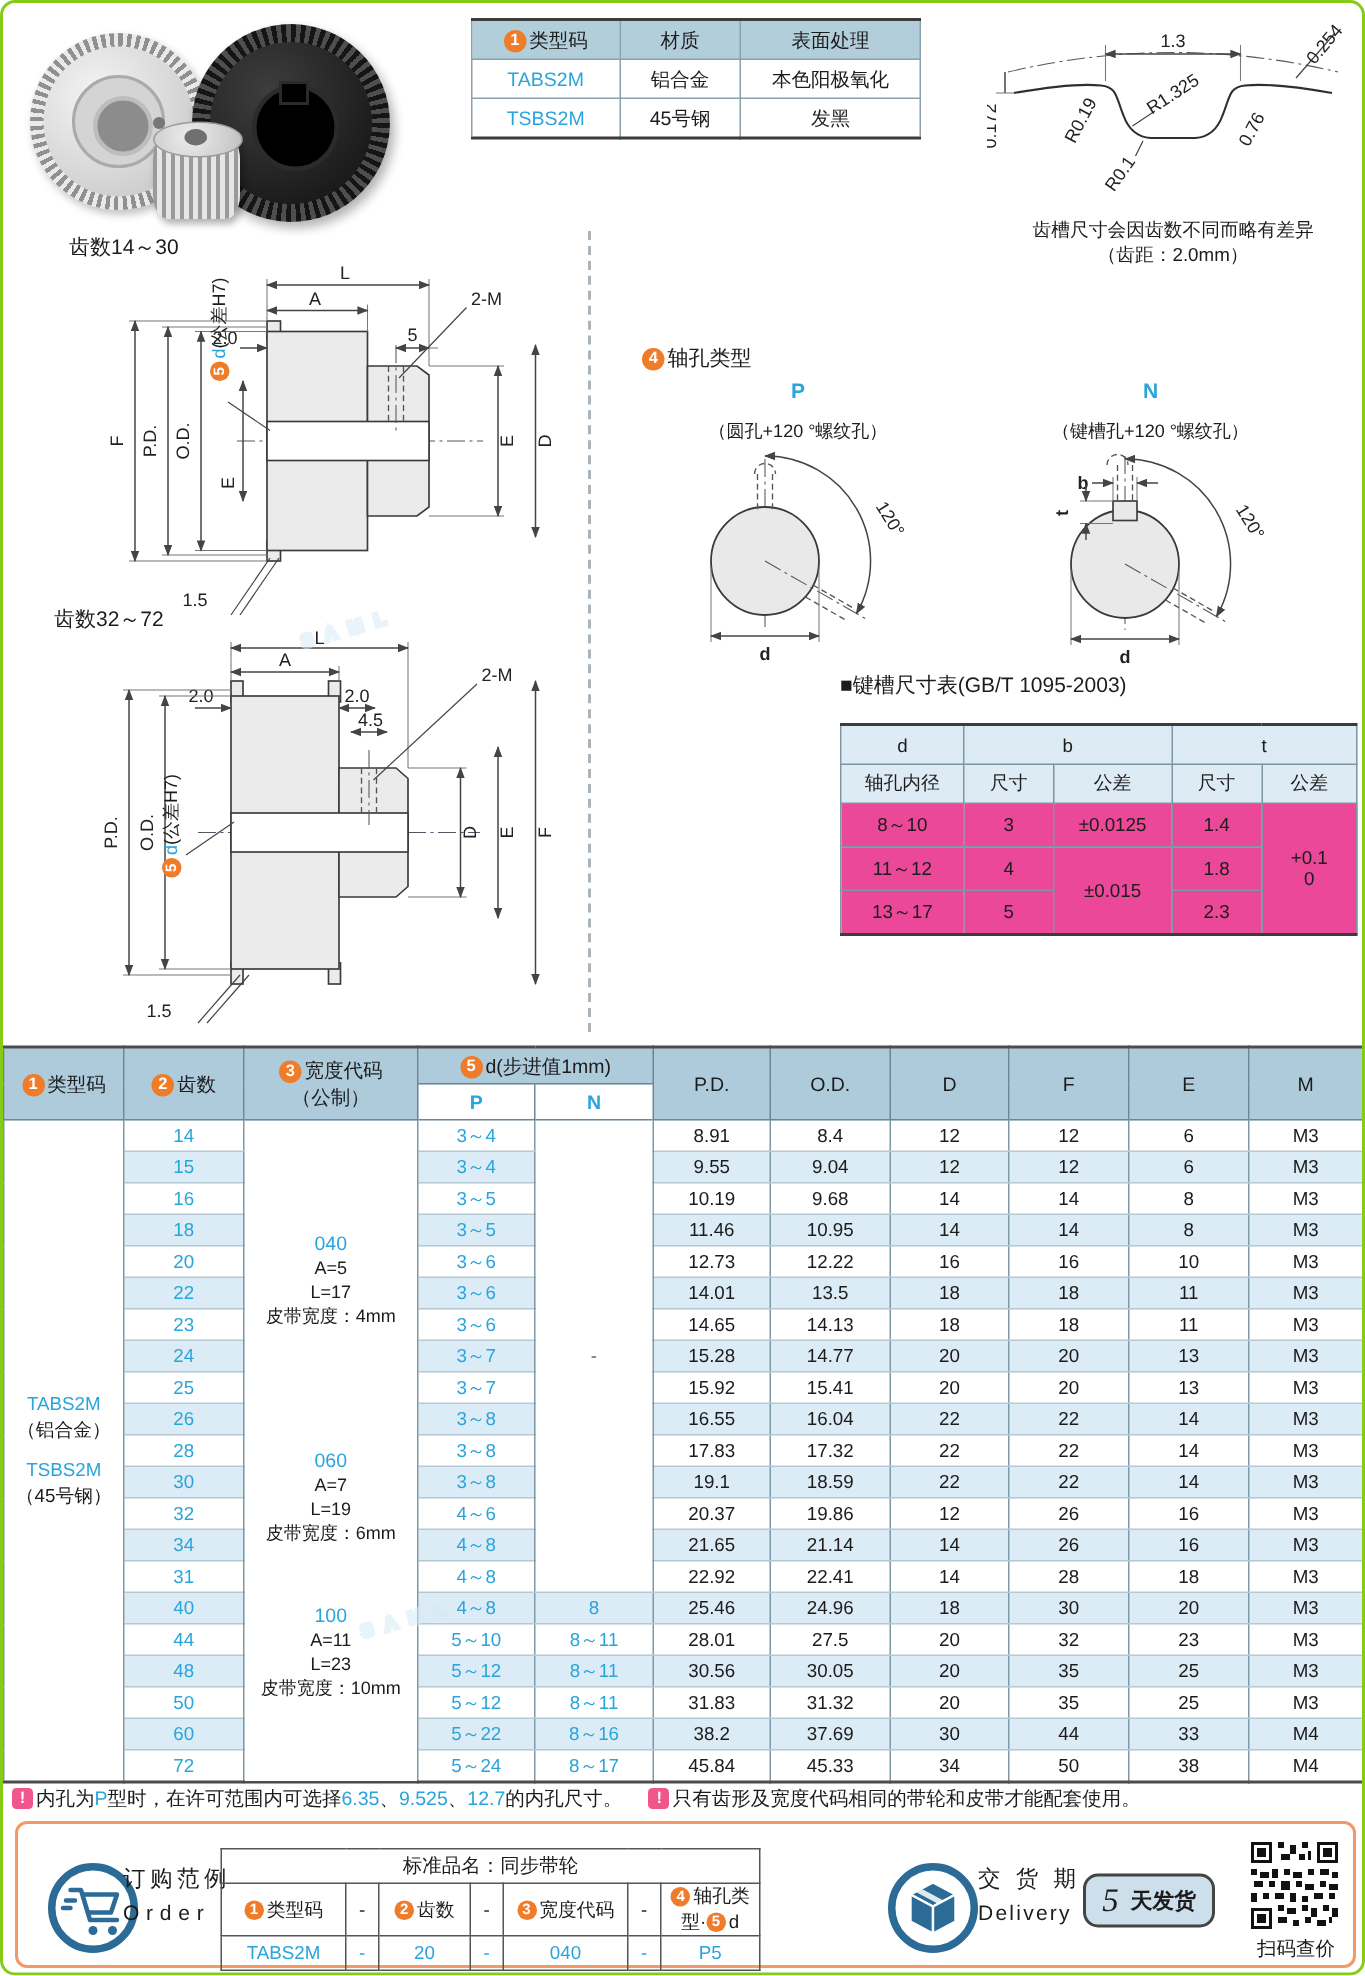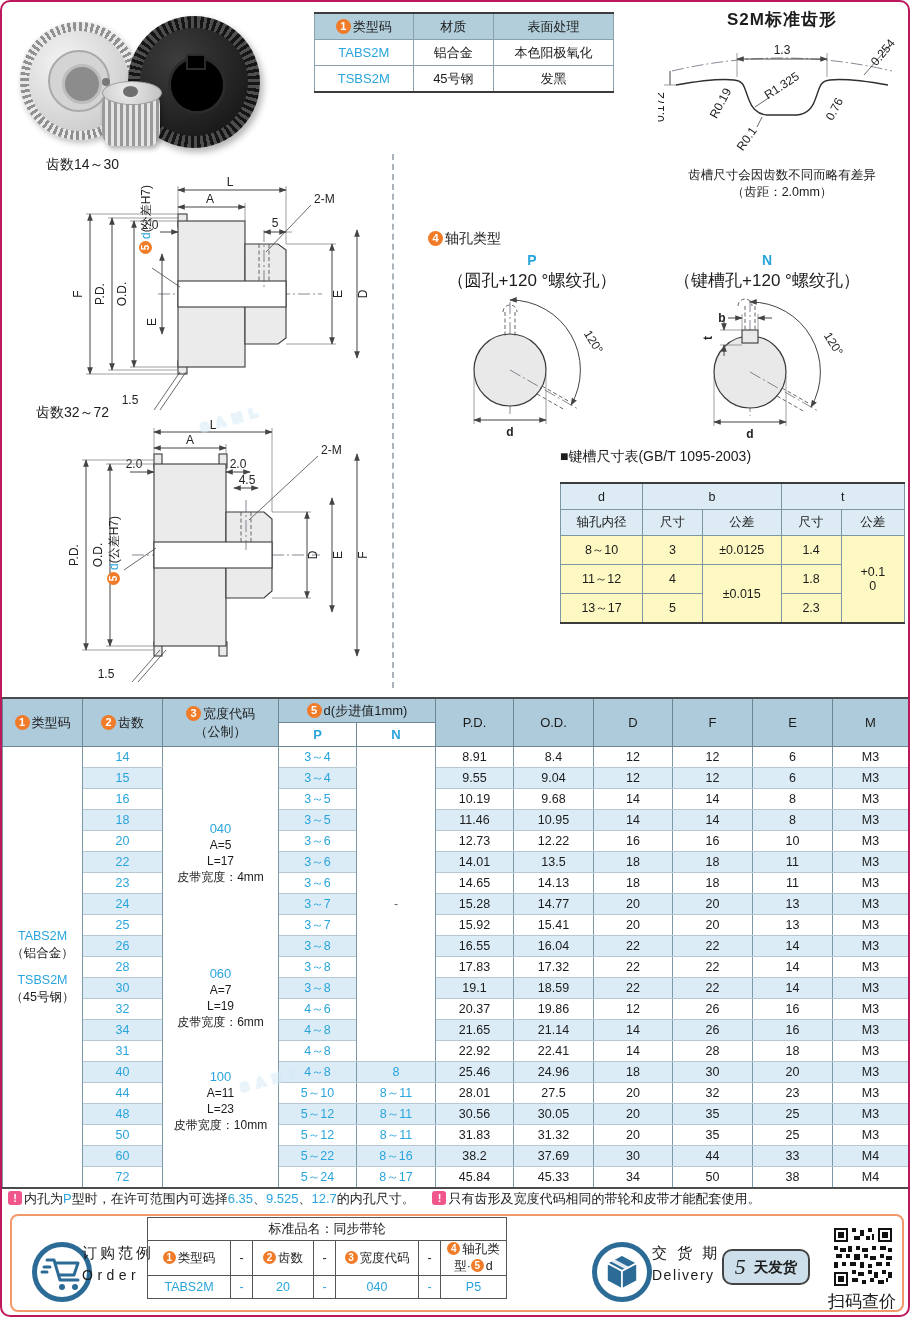--- a/index.html
+++ b/index.html
@@ -1,16 +1,16 @@
 <!DOCTYPE html>
 <html><head>
 <meta charset="utf-8">
 <style>
   html,body{margin:0;padding:0;background:#fff;font-family:"Liberation Sans","DejaVu Sans",sans-serif;color:#1c1c1c;}
-  .page{position:relative;width:906px;height:1313px;margin:0 auto;background:#fff;border:2px solid #be185d;border-radius:10px;overflow:hidden;}
+  .page{position:relative;width:906px;height:1313px;margin:0 auto;background:#fff;border:2px solid #84cc16;border-radius:10px;overflow:hidden;}
   .blue{color:#2aa5dc;}
   .bdg{display:inline-block;width:15px;height:15px;border-radius:50%;background:#f07b28;color:#fff;font-size:11px;line-height:15px;text-align:center;font-weight:bold;vertical-align:1px;margin:0 2px 0 0;}
   .b13{width:13px;height:13px;font-size:10px;line-height:13px;}
   .bang{display:inline-block;width:14px;height:14px;border-radius:3px;background:#f0558b;color:#fff;font-size:11px;line-height:14px;text-align:center;font-weight:bold;vertical-align:1px;margin-right:2px;}
   
   .photo{position:absolute;left:14px;top:4px;width:280px;height:142px;}
   .pul{position:absolute;border-radius:50%;}
   .pul-sil{left:4px;top:16px;width:118px;height:118px;background:repeating-conic-gradient(#909090 0deg 3deg,#e9e9e9 3deg 6deg);box-shadow:2px 3px 6px rgba(0,0,0,.25);}
   .pul-sil .face{position:absolute;inset:9px;border-radius:50%;background:radial-gradient(circle at 35% 32%,#f4f4f4,#c2c2c2);}
   .pul-sil .hub{position:absolute;inset:28px;border-radius:50%;background:#d4d4d4;border:2px solid #aaa;}
@@ -41,55 +41,55 @@
   .cl{stroke:#556;stroke-width:0.7;stroke-dasharray:12 3 2 3;fill:none;}
   .hid{stroke:#555;stroke-width:0.9;stroke-dasharray:4 2.5;fill:none;}
   .bodyp{fill:#ebebeb;stroke:#3a3a3a;stroke-width:1.1;}
   .borep{fill:#fff;stroke:#3a3a3a;stroke-width:1.1;}
   .ld{stroke:#444;stroke-width:0.8;fill:none;}
   .prof{stroke:#2f2f2f;stroke-width:1.4;fill:none;}
   
   .shaft-title{position:absolute;left:426px;top:228px;font-size:14px;}
   .shole{position:absolute;text-align:center;}
   .scode{font-size:14px;font-weight:bold;}
-  .sdesc{font-size:17px;margin-top:1px;}
+  .sdesc{font-size:12px;margin-top:11px;}
   
   .keyway{position:absolute;left:558px;top:446px;width:348px;}
   .ktitle{font-size:14px;font-weight:normal;margin-bottom:16px;}
   .ktable{border-collapse:collapse;width:345px;font-size:12.5px;border-top:2px solid #3c3c3c;border-bottom:2px solid #3c3c3c;}
   .ktable th,.ktable td{border:1px solid #7d96a4;text-align:center;font-weight:normal;height:23px;background:#dcebf4;}
-  .ktable td{height:26px;background:#fef9c3;}
+  .ktable td{height:26px;background:#ec4899;}
   
   .mtable{position:absolute;left:0;top:695px;width:906px;border-collapse:collapse;table-layout:fixed;border-top:2px solid #4c4c4c;border-bottom:2px solid #4c4c4c;}
   .mtable th{background:#aecbdb;font-size:13px;font-weight:normal;border:1px solid #6d8694;height:23px;padding:0;}
   .mtable th.sub{background:#fff;color:#2aa5dc;font-weight:bold;}
   .mtable td{border-left:1px solid #7d99a8;border-right:1px solid #7d99a8;border-bottom:1px solid #b6c9d3;text-align:center;font-size:12.5px;height:20px;padding:0;background:#fff;}
   .mtable tr.alt td{background:#dcecf7;}
   .mtable td.merged{background:#fff;}
   .type-cell{vertical-align:middle;font-size:12.5px;line-height:17px;}
   .width-cell{position:relative;}
   .wc-block{position:absolute;left:0;right:0;text-align:center;font-size:12px;line-height:16px;}
   .wc-code{font-size:13px;}
   .nm{color:#666;}
   
   .notes{position:absolute;left:6px;top:1188px;width:898px;font-size:13px;white-space:nowrap;}
   
   .obox{position:absolute;left:8px;top:1212px;width:890px;height:94px;border:2px solid #f2996a;border-radius:8px;background:#fff;}
   .circ{position:absolute;width:50px;height:50px;border:5px solid #2b6b96;border-radius:50%;background:#fff;}
   .olab{position:absolute;font-size:15px;letter-spacing:3px;line-height:22px;color:#1c1c1c;white-space:nowrap;}
   .olab .en{font-size:14px;letter-spacing:4.5px;}
-  .otable{position:absolute;left:135px;top:1px;width:360px;border-collapse:collapse;font-size:12.5px;padding-left:36px;}
+  .otable{position:absolute;left:135px;top:16px;width:360px;border-collapse:collapse;font-size:12.5px;padding-left:36px;}
   .otable td{border:1px solid #555;text-align:center;height:22px;padding:0 2px;}
   .otitle{font-size:13px;}
   .onote{position:absolute;left:137px;top:80px;font-size:12.5px;white-space:nowrap;}
   .dbadge{position:absolute;left:710px;top:33px;width:84px;height:32px;background:#ccdfeb;border:2px solid #444;border-radius:10px;text-align:center;line-height:32px;white-space:nowrap;}
   .dbadge .num{font-style:italic;font-size:22px;font-family:"Liberation Serif","DejaVu Serif",serif;margin-right:8px;vertical-align:-2px;}
   .dbadge .txt{font-size:14.5px;font-weight:bold;}
   .qr{position:absolute;left:822px;top:12px;}
-  .qrcap{position:absolute;left:816px;top:74px;width:72px;text-align:left;font-size:17px;}
+  .qrcap{position:absolute;left:816px;top:74px;width:72px;text-align:center;font-size:13px;}
   
   .wm{position:absolute;left:0;top:0;width:906px;height:1313px;pointer-events:none;opacity:.55;z-index:30;}
 </style>
 </head>
 <body>
 
 <div class="page">
 
   <svg width="0" height="0" style="position:absolute">
       <defs>
@@ -131,21 +131,20 @@
     </tr>
     <tr>
       <td class="blue">TSBS2M</td>
       <td>45号钢</td>
       <td>发黑</td>
     </tr>
   </tbody>
     </table>
 
   <div class="profile">
-    <div class="ptitle">S2M标准齿形</div>
     <svg width="248" height="132" viewBox="0 0 248 132">
       <path class="cl" d="M14,40 Q124,14 234,40"></path>
       <path class="prof" d="M18,54 Q58,47 76,49 C87,50 86,57 91,69 Q96,83 109,84 L139,84 Q152,83 157,69 C162,57 161,50 172,49 Q190,47 230,54"></path>
       <line class="ext" x1="79" y1="46" x2="79" y2="22"></line>
       <line class="ext" x1="169" y1="46" x2="169" y2="22"></line>
       <line class="dim" x1="79" y1="28" x2="169" y2="28" marker-start="url(#ar)" marker-end="url(#ar)"></line>
       <text x="124" y="23" text-anchor="middle" font-size="13">1.3</text>
       <line class="dim" x1="12" y1="40" x2="12" y2="54"></line>
       <line class="ext" x1="18" y1="54" x2="6" y2="54"></line>
       <text transform="rotate(-90 6 76)" x="6" y="76" text-anchor="middle" font-size="11.5">0.172</text>

